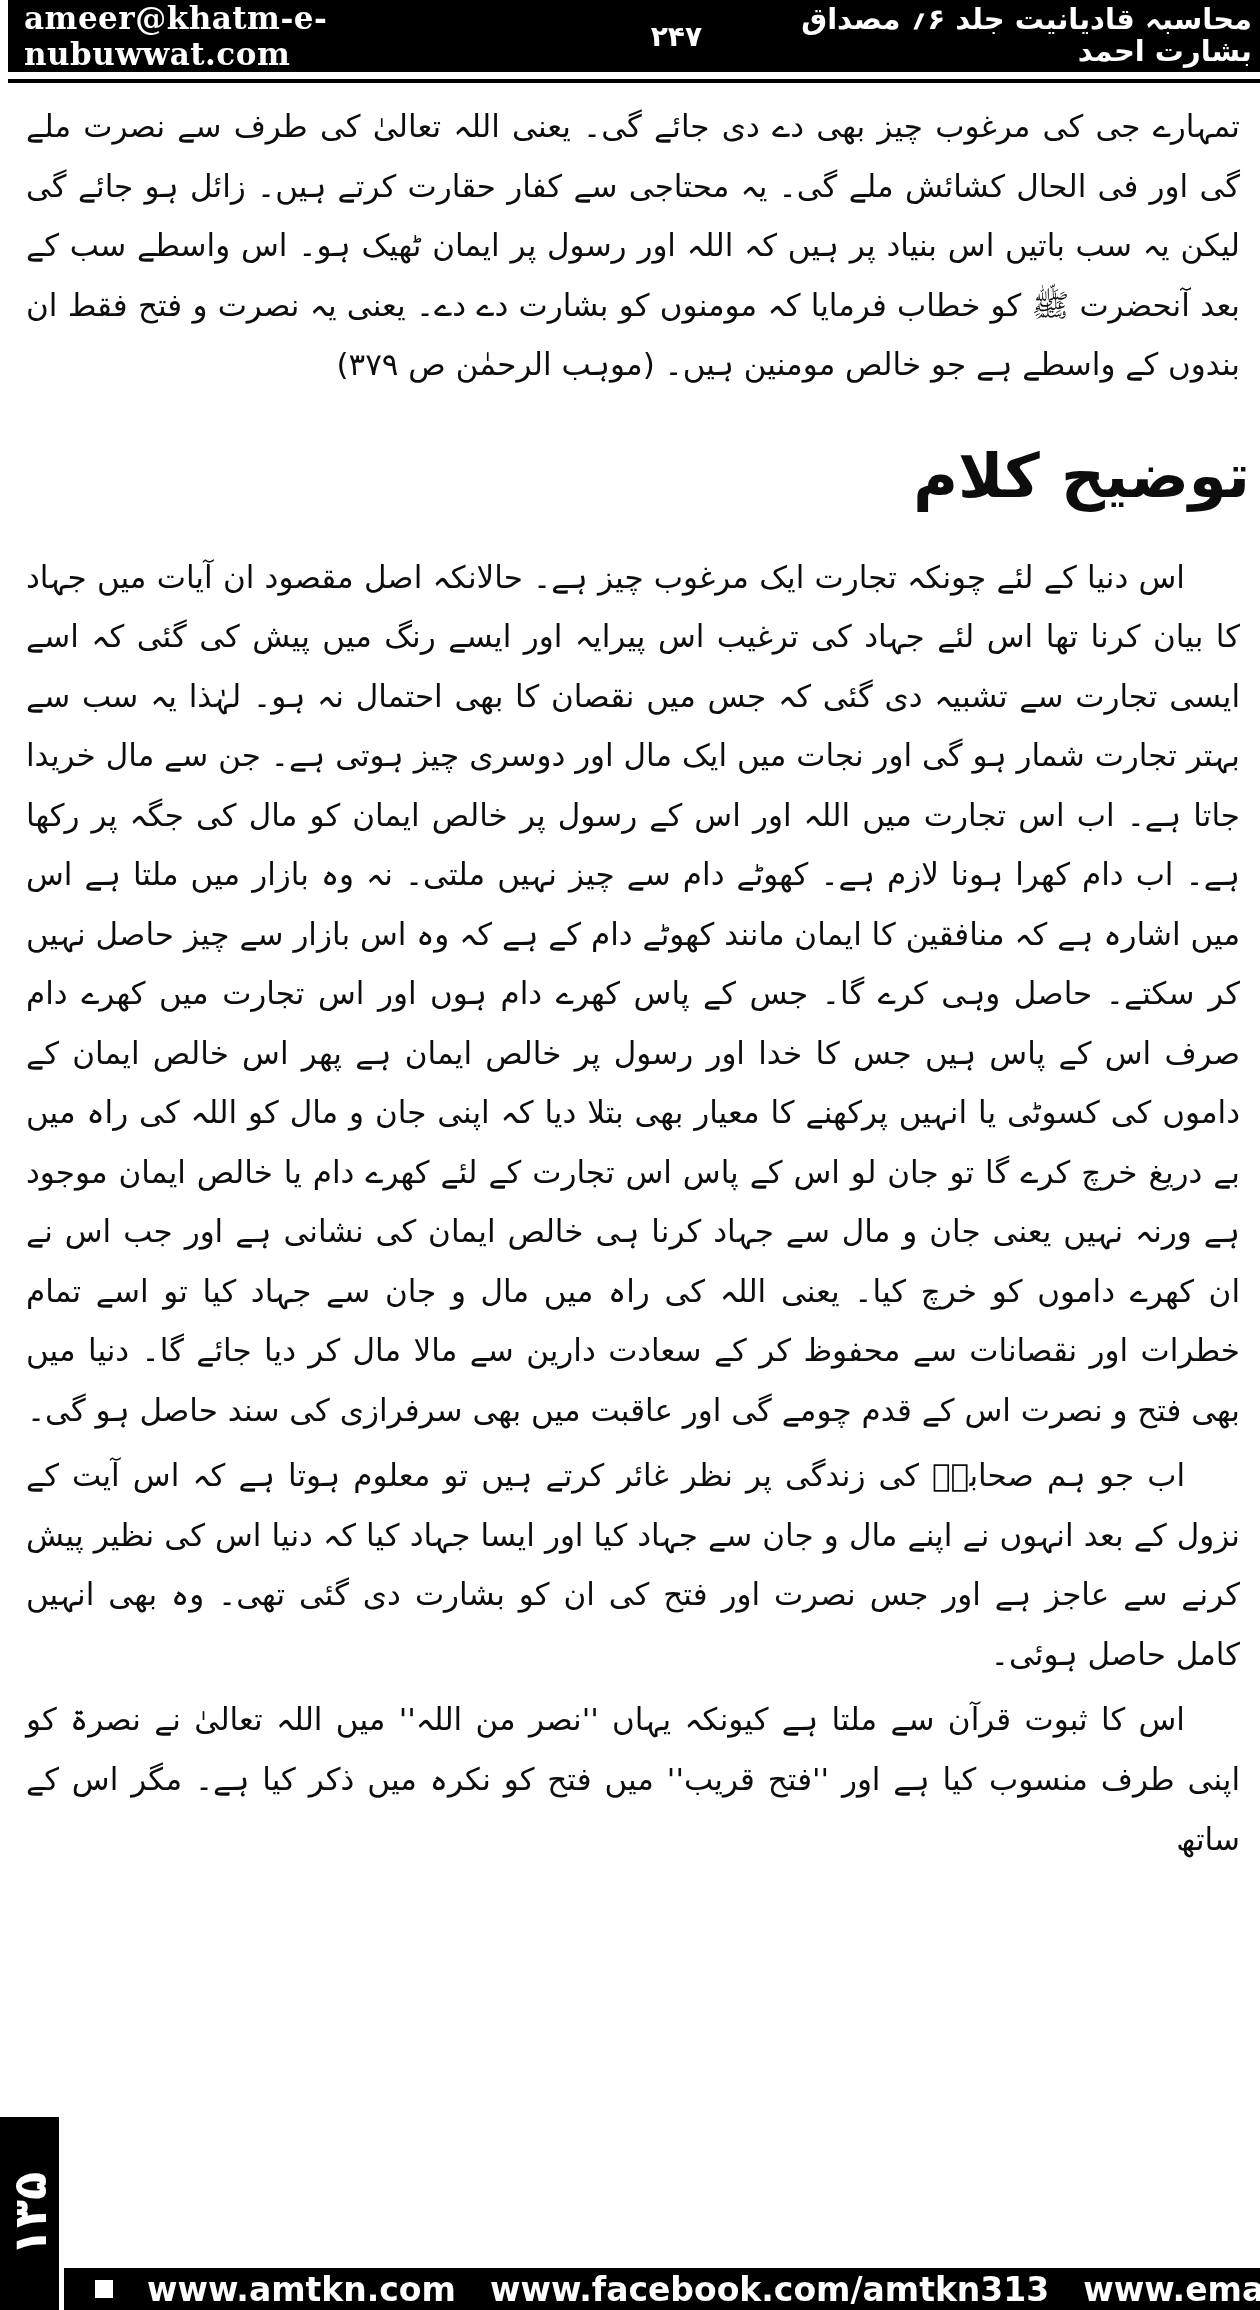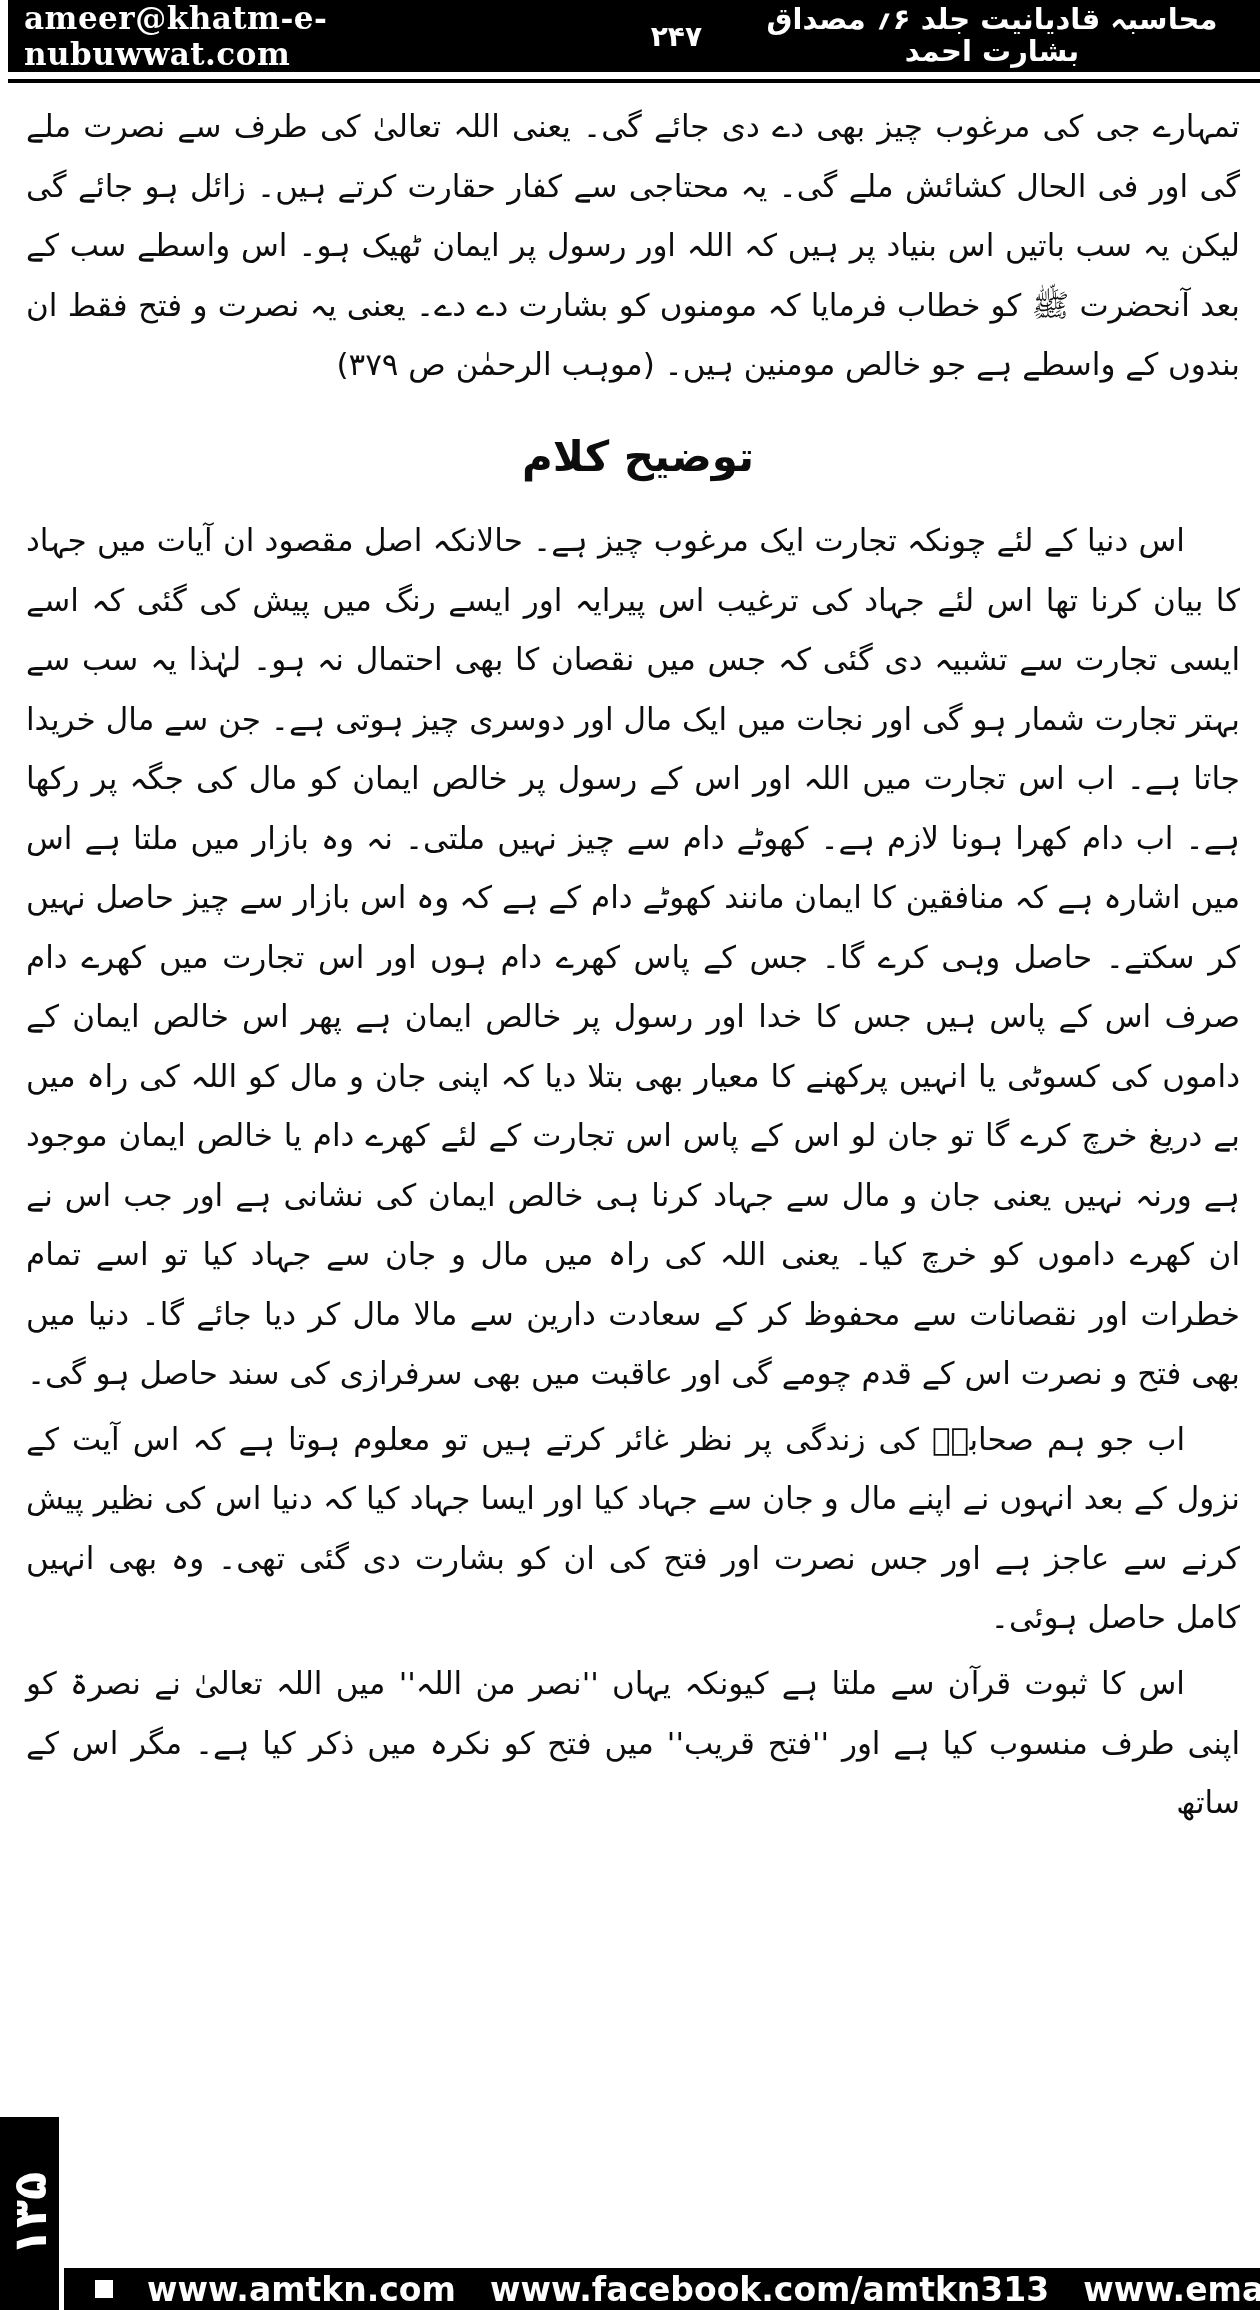--- a/index.html
+++ b/index.html
@@ -22,44 +22,44 @@
   .topbar .email {
     direction:ltr;
     font-family:"DejaVu Serif","Liberation Serif",serif;
     font-weight:bold; font-size:31px; letter-spacing:0.5px;
   }
   .topbar .pageno {
     font-size:28px; font-weight:bold;
     margin:0 30px 0 130px;
   }
   .topbar .booktitle {
-    direction:rtl; text-align:center;
+    direction:rtl; text-align:right;
     font-size:29px; font-weight:bold;
     max-width:520px; line-height:1.1;
   }
   .rule {
     border:0; border-top:4px solid #000;
     margin:7px 0 0 0;
   }
   
   .content {
     direction:rtl;
     text-align:justify;
     padding:14px 18px 0 18px;
     font-size:31px;
     line-height:1.92;
     color:#0d0d0d;
   }
   .content p { margin:0 10px 6px 0; text-indent:55px; }
   .content p.no-indent { text-indent:0; }
   .content .cite { white-space:nowrap; }
   .content h2 {
-    font-size:42px; font-weight:bold;
+    font-size:61px; font-weight:bold;
     margin:22px 0 14px 0;
-    text-align:center;
+    text-align:right;
   }
   
   .bottombar {
     position:absolute; left:0; right:0; bottom:0;
     height:42px; background:#000;
     display:flex; align-items:center;
     gap:34px;
     padding-left:95px;
     color:#fff;
     direction:ltr;

